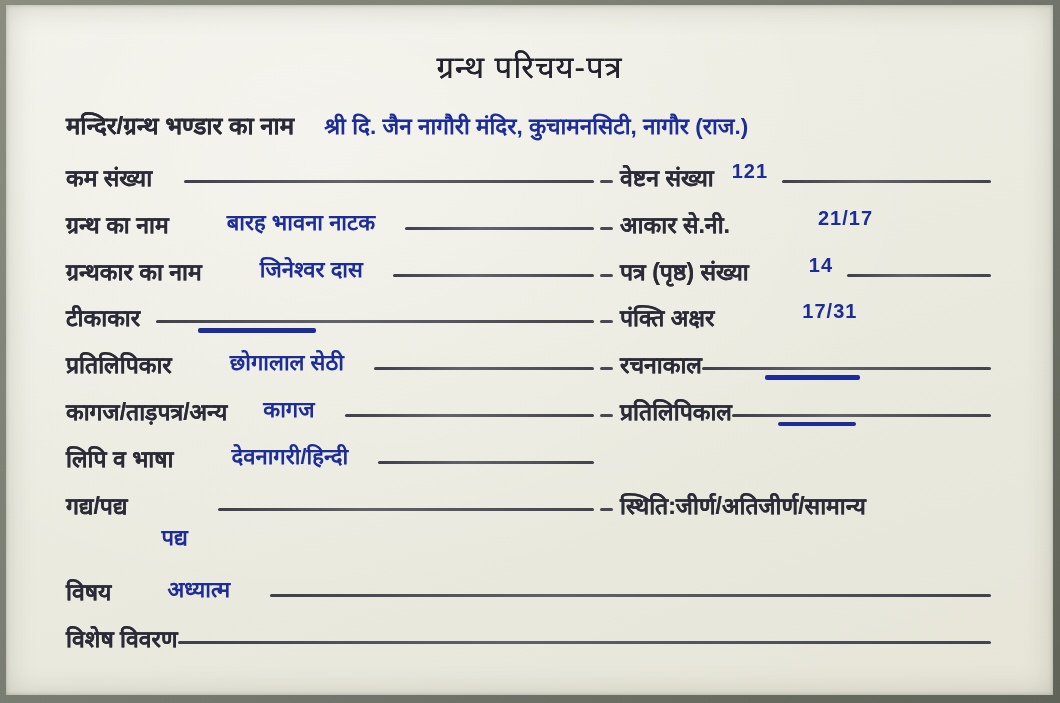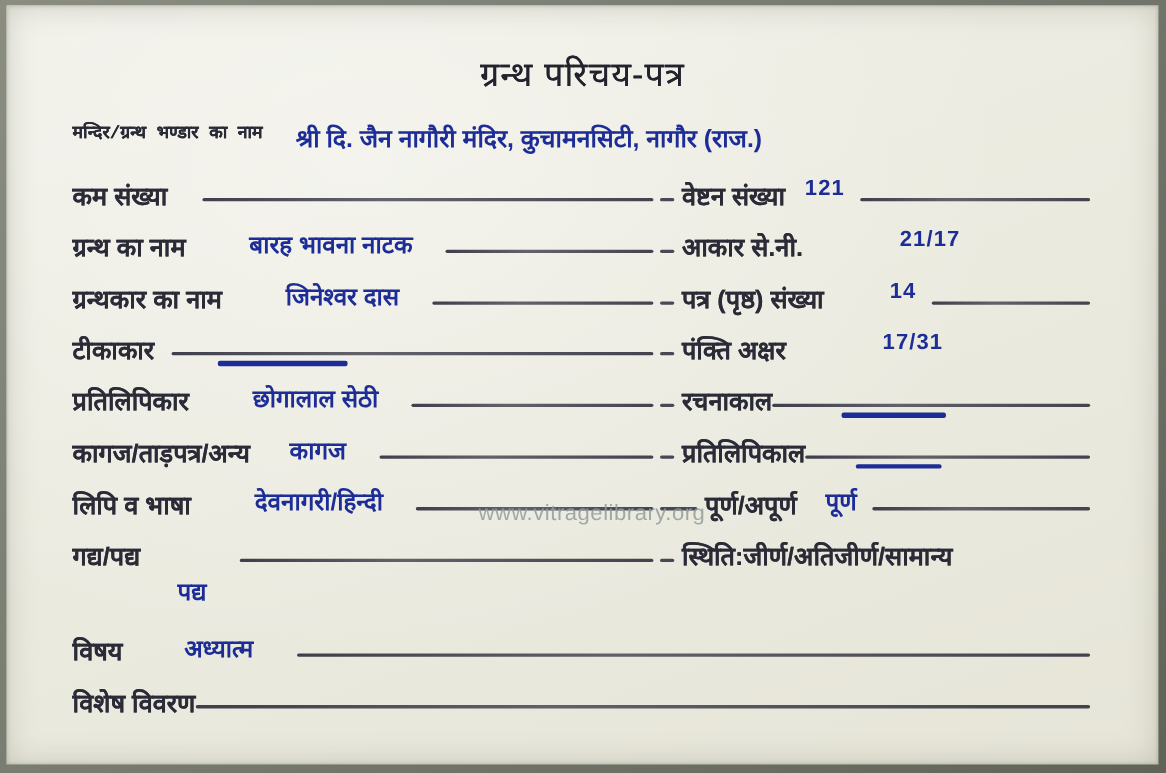--- a/index.html
+++ b/index.html
@@ -16,21 +16,21 @@
     box-shadow:inset 0 0 28px rgba(110,112,92,0.28), inset 0 0 4px rgba(90,92,76,0.35);
   }
   .title{
     position:absolute;left:0;top:40px;width:100%;text-align:center;
     font-size:31px;font-weight:normal;color:#23232e;letter-spacing:1px;
     text-shadow:0 0 0.6px #23232e;
   }
   .header-line{
     position:absolute;left:60px;top:103px;width:960px;display:flex;align-items:flex-start;
   }
-  .header-lbl{font-size:16px;font-weight:bold;color:#2a2a36;white-space:nowrap;text-shadow:0 0 0.5px #2a2a36;font-family:Liberation Mono, monospace;}
+  .header-lbl{font-size:24px;font-weight:bold;color:#2a2a36;white-space:nowrap;text-shadow:0 0 0.5px #2a2a36;}
   .header-val{font-size:22.5px;font-weight:bold;color:#1d2d97;white-space:nowrap;margin-left:30px;margin-top:2px;}
   .rows{position:absolute;left:60px;top:152px;width:925px;}
   .row{display:flex;height:46.8px;align-items:flex-start;}
   .half{display:flex;align-items:flex-start;position:relative;}
   .half.left{width:534px;padding-right:6px;box-sizing:border-box;gap:16px;}
   .half.right{flex:1;}
   .half.full{width:100%;margin-top:40px;}
   .lbl{
     font-size:23px;font-weight:600;color:#2b2b38;white-space:nowrap;
     margin-top:4px;text-shadow:0 0 0.5px rgba(43,43,56,0.8);
@@ -155,26 +155,20 @@
           <span class="bluedash" style="left:178px;width:78px;"></span>
         </div>
       </div>
 
       <div class="row">
         <div class="half left">
           <span class="lbl">लिपि व भाषा</span>
           <span class="val">देवनागरी/हिन्दी</span>
           <span class="rule"></span>
         </div>
-        <div class="half right">
-          <span class="predash" style="width:34px;"></span>
-          <span class="lbl">पूर्ण/अपूर्ण</span>
-          <span class="val gap-s" style="margin-left:26px;">पूर्ण</span>
-          <span class="rule"></span>
-        </div>
       </div>
 
       <div class="row">
         <div class="half left">
           <span class="lbl">गद्य/पद्य</span>
           <span class="val" style="margin-left:18px;margin-top:36px;">पद्य</span>
           <span class="rule"></span>
         </div>
         <div class="half right">
           <span class="predash"></span>
@@ -193,16 +187,15 @@
       <div class="row">
         <div class="half full">
           <span class="lbl">विशेष विवरण</span>
           <span class="val"></span>
           <span class="rule"></span>
         </div>
       </div>
 
     </div>
 
-    <div class="watermark">www.vitragelibrary.org</div>
 
   </div>
 </div>
 
 </body></html>

